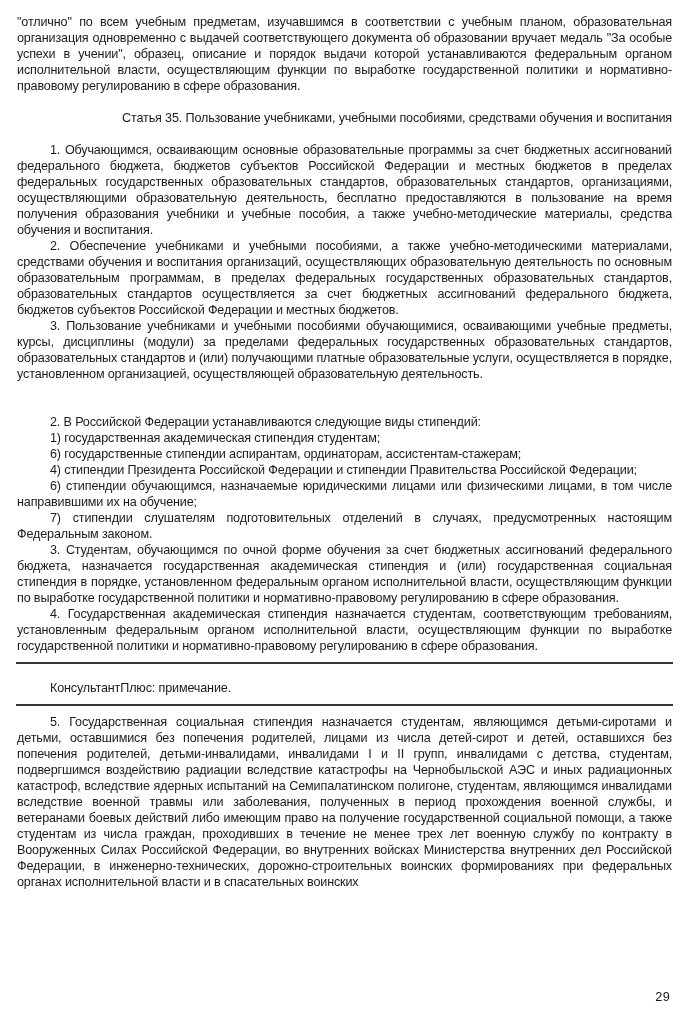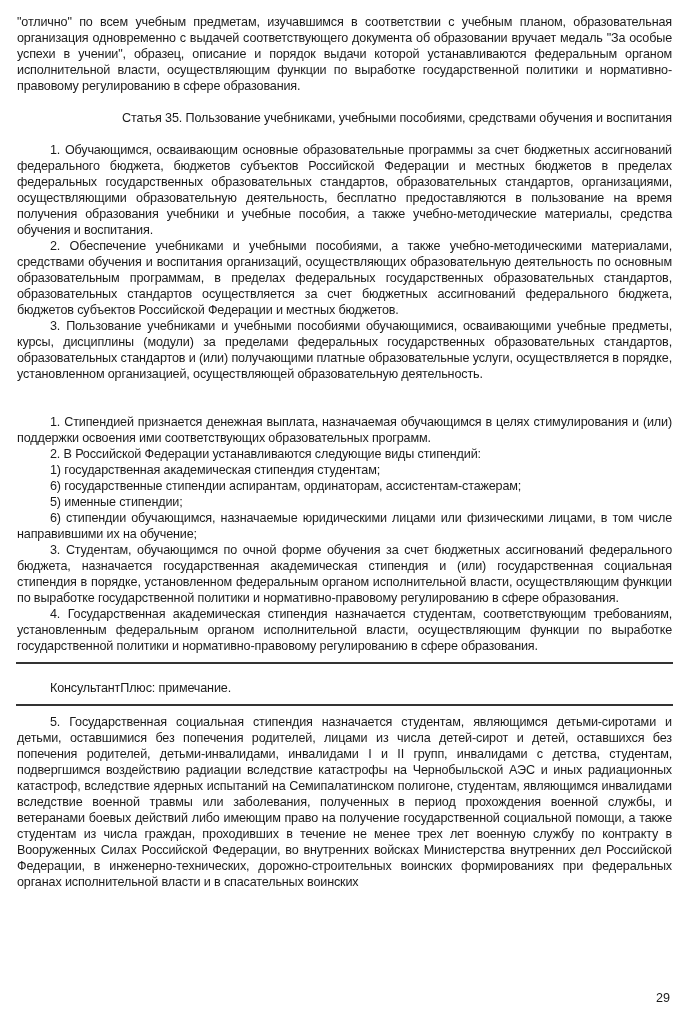--- a/index.html
+++ b/index.html
@@ -12,46 +12,46 @@
   }
   .p { margin: 0; text-align: justify; text-align-last: left; }
   .ind { text-indent: 33px; }
   .heading { margin: 0; padding-left: 33px; text-align: right; }
   .gap { height: 16px; }
   .gap-s { height: 8px; }
   .rule { height: 0; border-top: 2px solid #333; margin: 0 -1px; }
   .note-block { padding-top: 16px; padding-bottom: 8px; }
   .page-num {
     position: absolute; right: 22px; top: 991px;
-    font-family: Liberation Sans, sans-serif; font-size: 12.6px; color: #1a1a1a;
+    font-family: Liberation Mono, monospace; font-size: 12.6px; color: #1a1a1a;
   }
 </style>
 </head>
 <body>
 
 <div class="page">
   <p class="p">"отлично" по всем учебным предметам, изучавшимся в соответствии с учебным планом, образовательная организация одновременно с выдачей соответствующего документа об образовании вручает медаль "За особые успехи в учении", образец, описание и порядок выдачи которой устанавливаются федеральным органом исполнительной власти, осуществляющим функции по выработке государственной политики и нормативно-правовому регулированию в сфере образования.</p>
 
   <div class="gap"></div>
   <p class="heading">Статья 35. Пользование учебниками, учебными пособиями, средствами обучения и воспитания</p>
   <div class="gap"></div>
 
   <p class="p ind">1. Обучающимся, осваивающим основные образовательные программы за счет бюджетных ассигнований федерального бюджета, бюджетов субъектов Российской Федерации и местных бюджетов в пределах федеральных государственных образовательных стандартов, образовательных стандартов, организациями, осуществляющими образовательную деятельность, бесплатно предоставляются в пользование на время получения образования учебники и учебные пособия, а также учебно-методические материалы, средства обучения и воспитания.</p>
   <p class="p ind">2. Обеспечение учебниками и учебными пособиями, а также учебно-методическими материалами, средствами обучения и воспитания организаций, осуществляющих образовательную деятельность по основным образовательным программам, в пределах федеральных государственных образовательных стандартов, образовательных стандартов осуществляется за счет бюджетных ассигнований федерального бюджета, бюджетов субъектов Российской Федерации и местных бюджетов.</p>
   <p class="p ind">3. Пользование учебниками и учебными пособиями обучающимися, осваивающими учебные предметы, курсы, дисциплины (модули) за пределами федеральных государственных образовательных стандартов, образовательных стандартов и (или) получающими платные образовательные услуги, осуществляется в порядке, установленном организацией, осуществляющей образовательную деятельность.</p>
 
   <div class="gap"></div>
   <div class="gap"></div>
 
-  <p class="p ind">1. Стипендией признается денежная выплата, назначаемая обучающимся в целях стимулирования и (или) поддержки освоения ими соответствующих образовательных программ.</p>
   <p class="p ind">2. В Российской Федерации устанавливаются следующие виды стипендий:</p>
   <p class="p ind">1) государственная академическая стипендия студентам;</p>
   <p class="p ind">6) государственные стипендии аспирантам, ординаторам, ассистентам-стажерам;</p>
-  <p class="p ind">5) именные стипендии;</p>
+  <p class="p ind">4) стипендии Президента Российской Федерации и стипендии Правительства Российской Федерации;</p>
   <p class="p ind">6) стипендии обучающимся, назначаемые юридическими лицами или физическими лицами, в том числе направившими их на обучение;</p>
+  <p class="p ind">7) стипендии слушателям подготовительных отделений в случаях, предусмотренных настоящим Федеральным законом.</p>
   <p class="p ind">3. Студентам, обучающимся по очной форме обучения за счет бюджетных ассигнований федерального бюджета, назначается государственная академическая стипендия и (или) государственная социальная стипендия в порядке, установленном федеральным органом исполнительной власти, осуществляющим функции по выработке государственной политики и нормативно-правовому регулированию в сфере образования.</p>
   <p class="p ind">4. Государственная академическая стипендия назначается студентам, соответствующим требованиям, установленным федеральным органом исполнительной власти, осуществляющим функции по выработке государственной политики и нормативно-правовому регулированию в сфере образования.</p>
 
   <div class="gap-s"></div>
   <div class="rule"></div>
   <div class="note-block">
     <p class="p ind">КонсультантПлюс: примечание.</p>
   </div>
   <div class="rule"></div>
   <div class="gap-s"></div>

